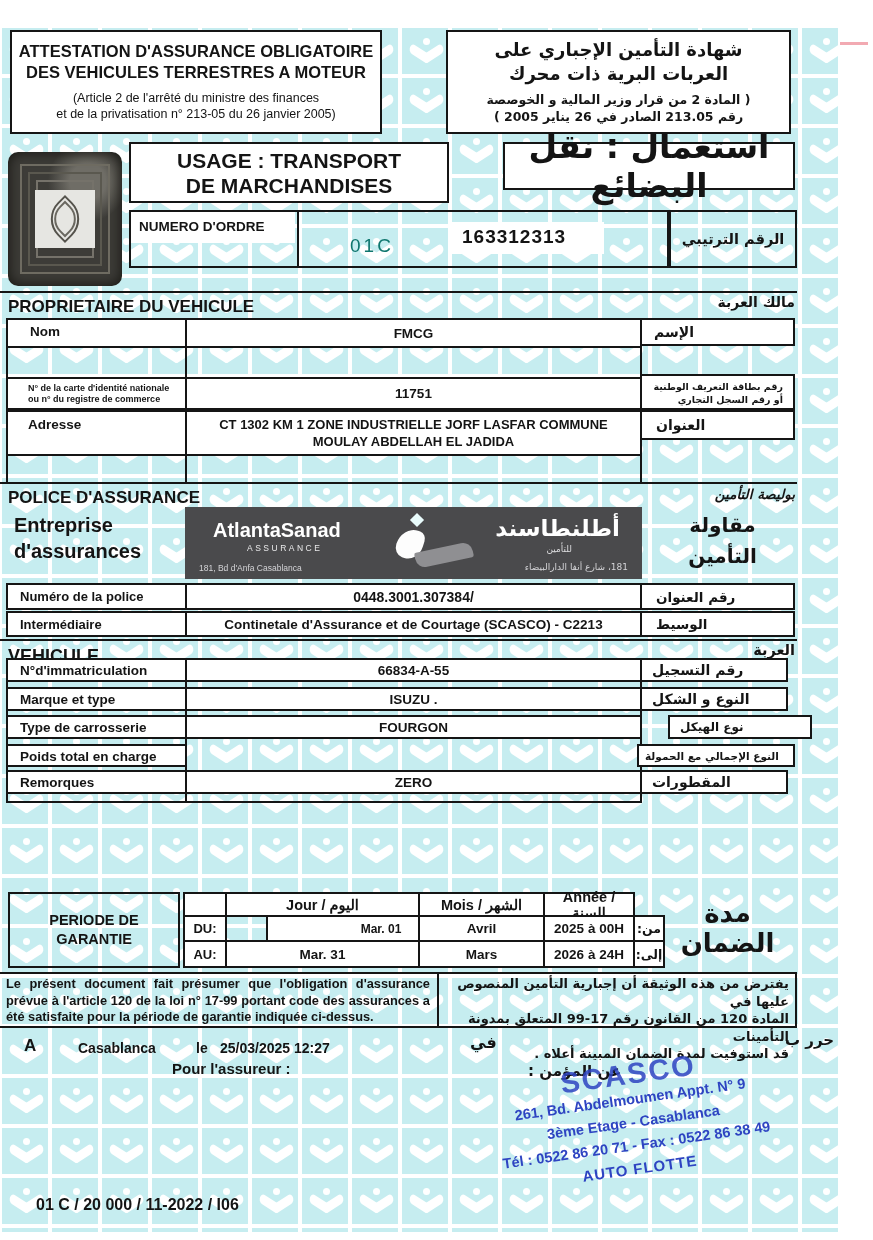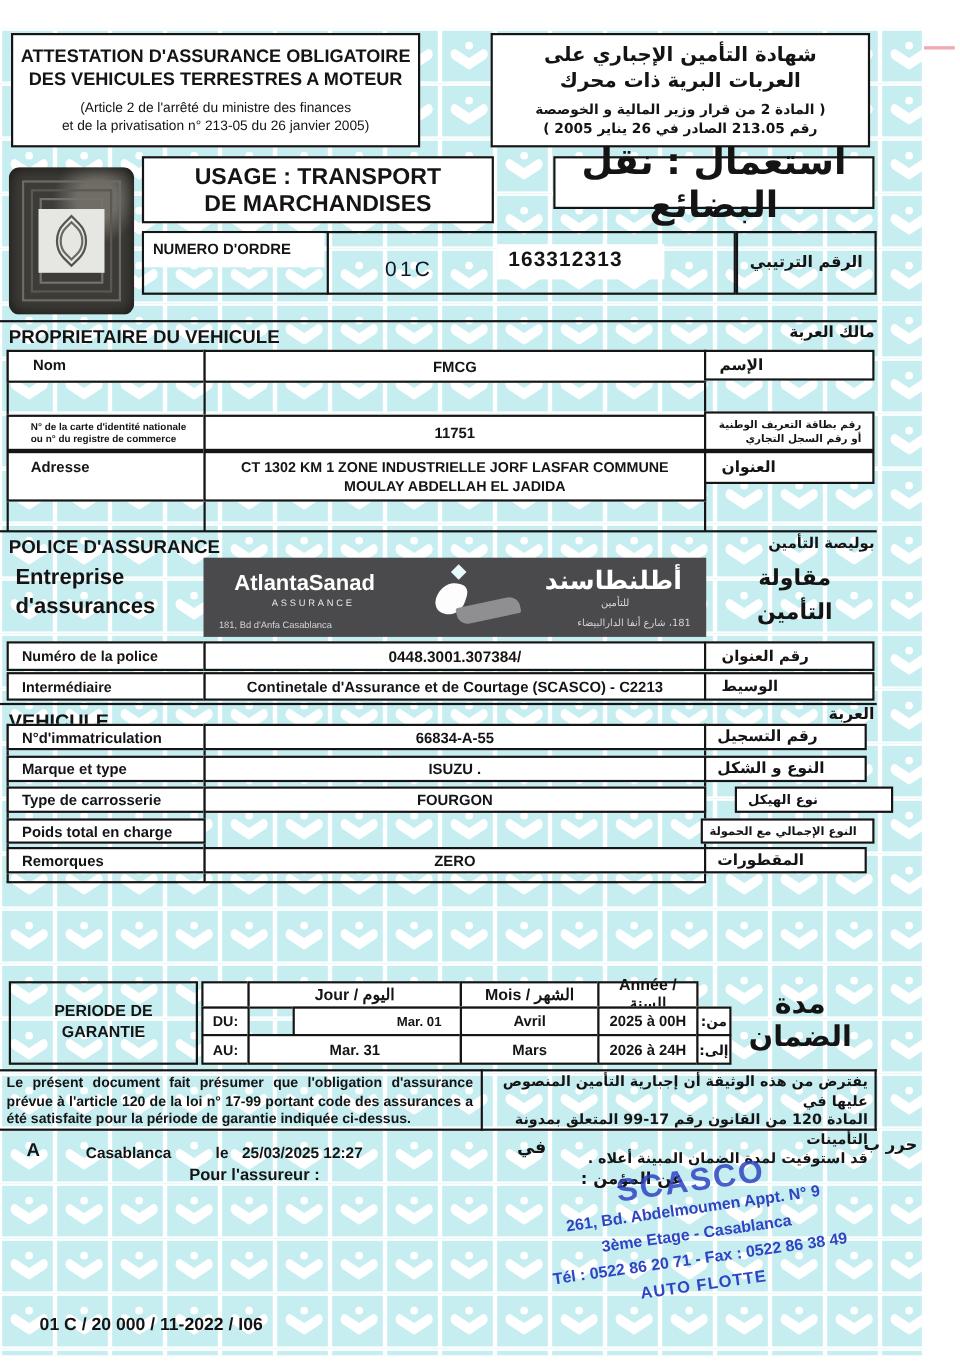--- a/index.html
+++ b/index.html
@@ -1324,21 +1324,21 @@
     <span>USAGE : TRANSPORT DE MARCHANDISES</span>
   </div>
   <div class="box ctr b ar" dir="rtl" style="left:503px;top:142px;width:292px;height:48px;font-size:33px;">
     <span>استعمال : نقل البضائع</span>
   </div>
 
   <div class="box clear" style="left:129px;top:210px;width:540px;height:58px;"></div>
   <div class="vl" style="left:297px;top:210px;height:58px;"></div>
   <div class="abs" style="left:131px;top:212px;width:164px;height:31px;background:#fff;"></div>
   <div class="abs b" style="left:139px;top:219px;font-size:13.5px;">NUMERO D'ORDRE</div>
-  <div class="abs" style="left:350px;top:235px;font-size:19px;letter-spacing:3px;color:#0f172a;">01C</div>
+  <div class="abs" style="left:350px;top:235px;font-size:19px;letter-spacing:3px;color:#0f766e;">01C</div>
   <div class="abs" style="left:452px;top:222px;width:152px;height:32px;background:#fff;"></div>
   <div class="abs b" style="left:462px;top:226px;font-size:19px;letter-spacing:1px;">163312313</div>
   <div class="box clear ctr b ar" dir="rtl" style="left:669px;top:210px;width:128px;height:58px;font-size:14.5px;">
     <span>الرقم الترتيبي</span>
   </div>
 
   <div class="hl" style="left:0;top:291px;width:797px;"></div>
   <div class="abs b" style="left:8px;top:297px;font-size:17px;">PROPRIETAIRE DU VEHICULE</div>
   <div class="abs b ar" dir="rtl" style="left:690px;top:294px;width:105px;font-size:14px;text-align:right;">مالك العربة</div>
 
@@ -1376,21 +1376,21 @@
     <div>
       <div class="b" style="font-size:13px;line-height:17px;">CT 1302 KM 1 ZONE INDUSTRIELLE JORF LASFAR COMMUNE</div>
       <div class="b" style="font-size:13px;line-height:17px;">MOULAY  ABDELLAH EL JADIDA</div>
     </div>
   </div>
   <div class="cell rt b ar" dir="rtl" style="left:640px;top:410px;width:155px;height:30px;font-size:14px;padding-left:14px;">
     <span>العنوان</span>
   </div>
 
   <div class="abs b" style="left:8px;top:488px;font-size:17px;">POLICE D'ASSURANCE</div>
-  <div class="abs b ar" dir="rtl" style="left:670px;top:486px;width:125px;font-size:13.5px;text-align:right;">بوليصة التأمين</div>
+  <div class="abs b ar" dir="rtl" style="left:670px;top:486px;width:125px;font-size:13.5px;text-align:right;font-style:italic;">بوليصة التأمين</div>
 
   <div class="abs" style="left:14px;top:512px;">
     <div class="b" style="font-size:20px;line-height:26px;">Entreprise</div>
     <div class="b" style="font-size:20px;line-height:26px;">d'assurances</div>
   </div>
 
   <div class="banner">
     <div class="b" style="position:absolute;left:28px;top:12px;font-size:20px;">AtlantaSanad</div>
     <div style="position:absolute;left:62px;top:36px;font-size:8.5px;letter-spacing:2.5px;color:#e9e9ea;">ASSURANCE</div>
     <div style="position:absolute;left:14px;top:56px;font-size:8.5px;color:#d4d4d7;">181, Bd d'Anfa Casablanca</div>

